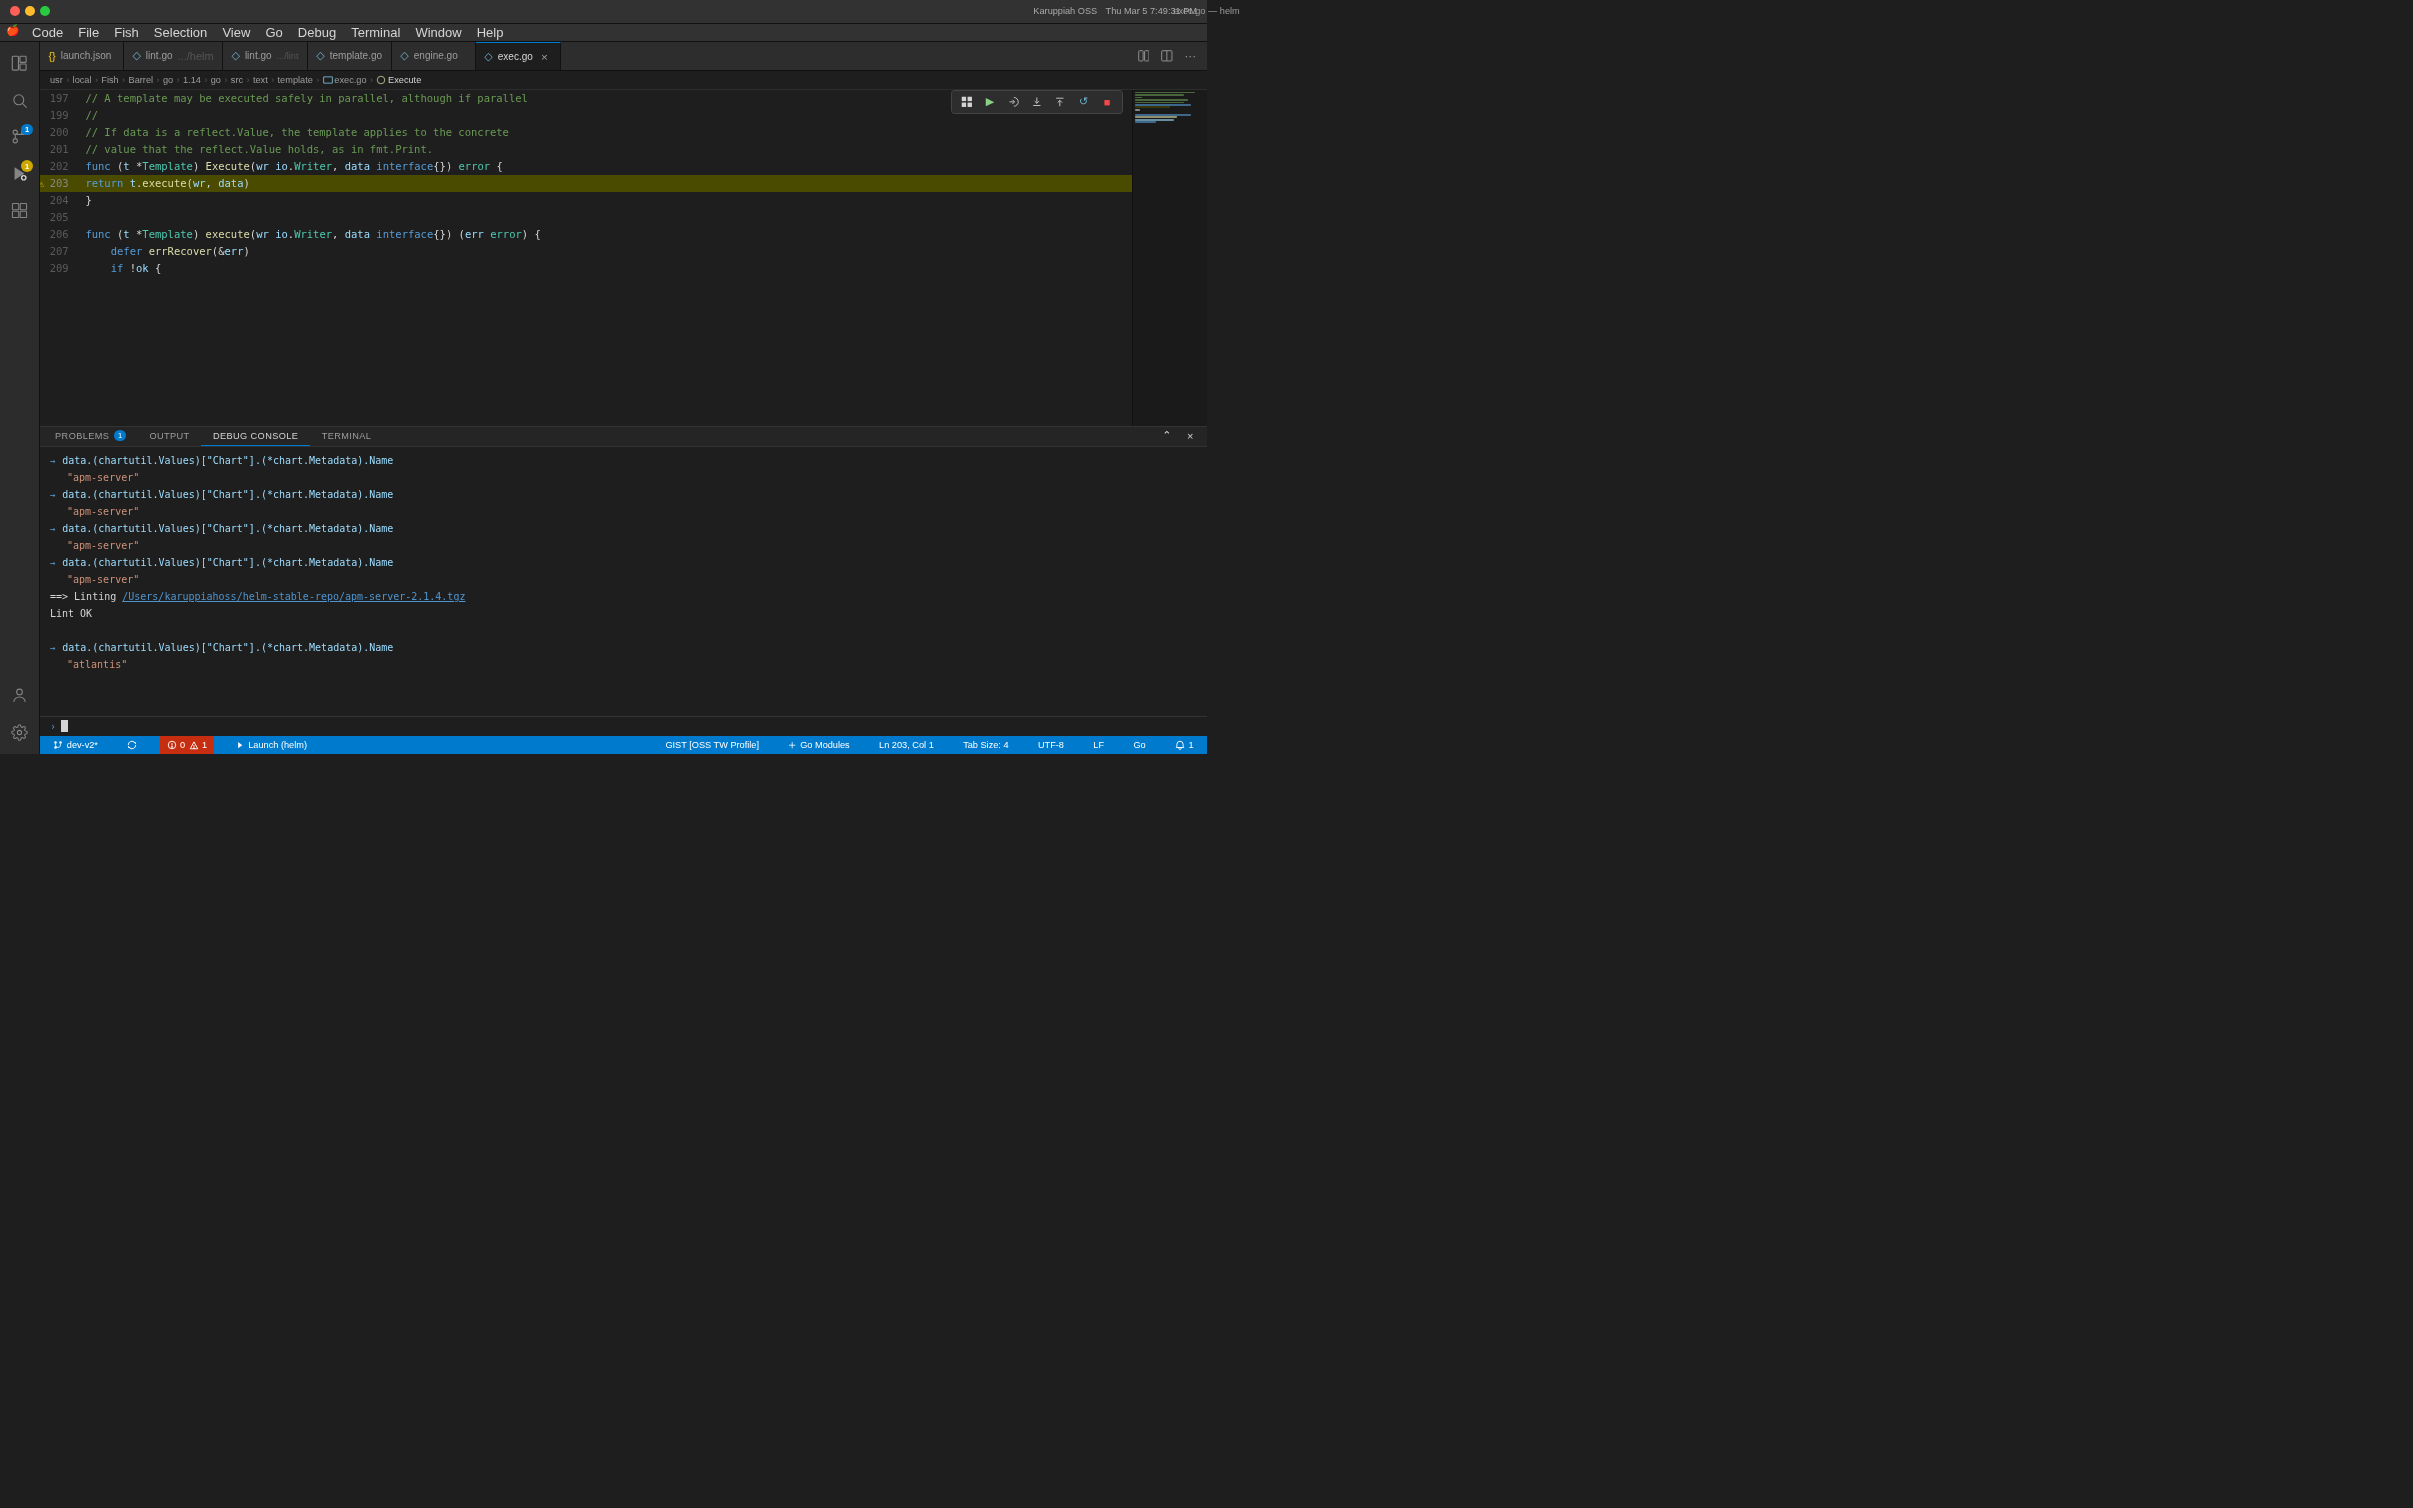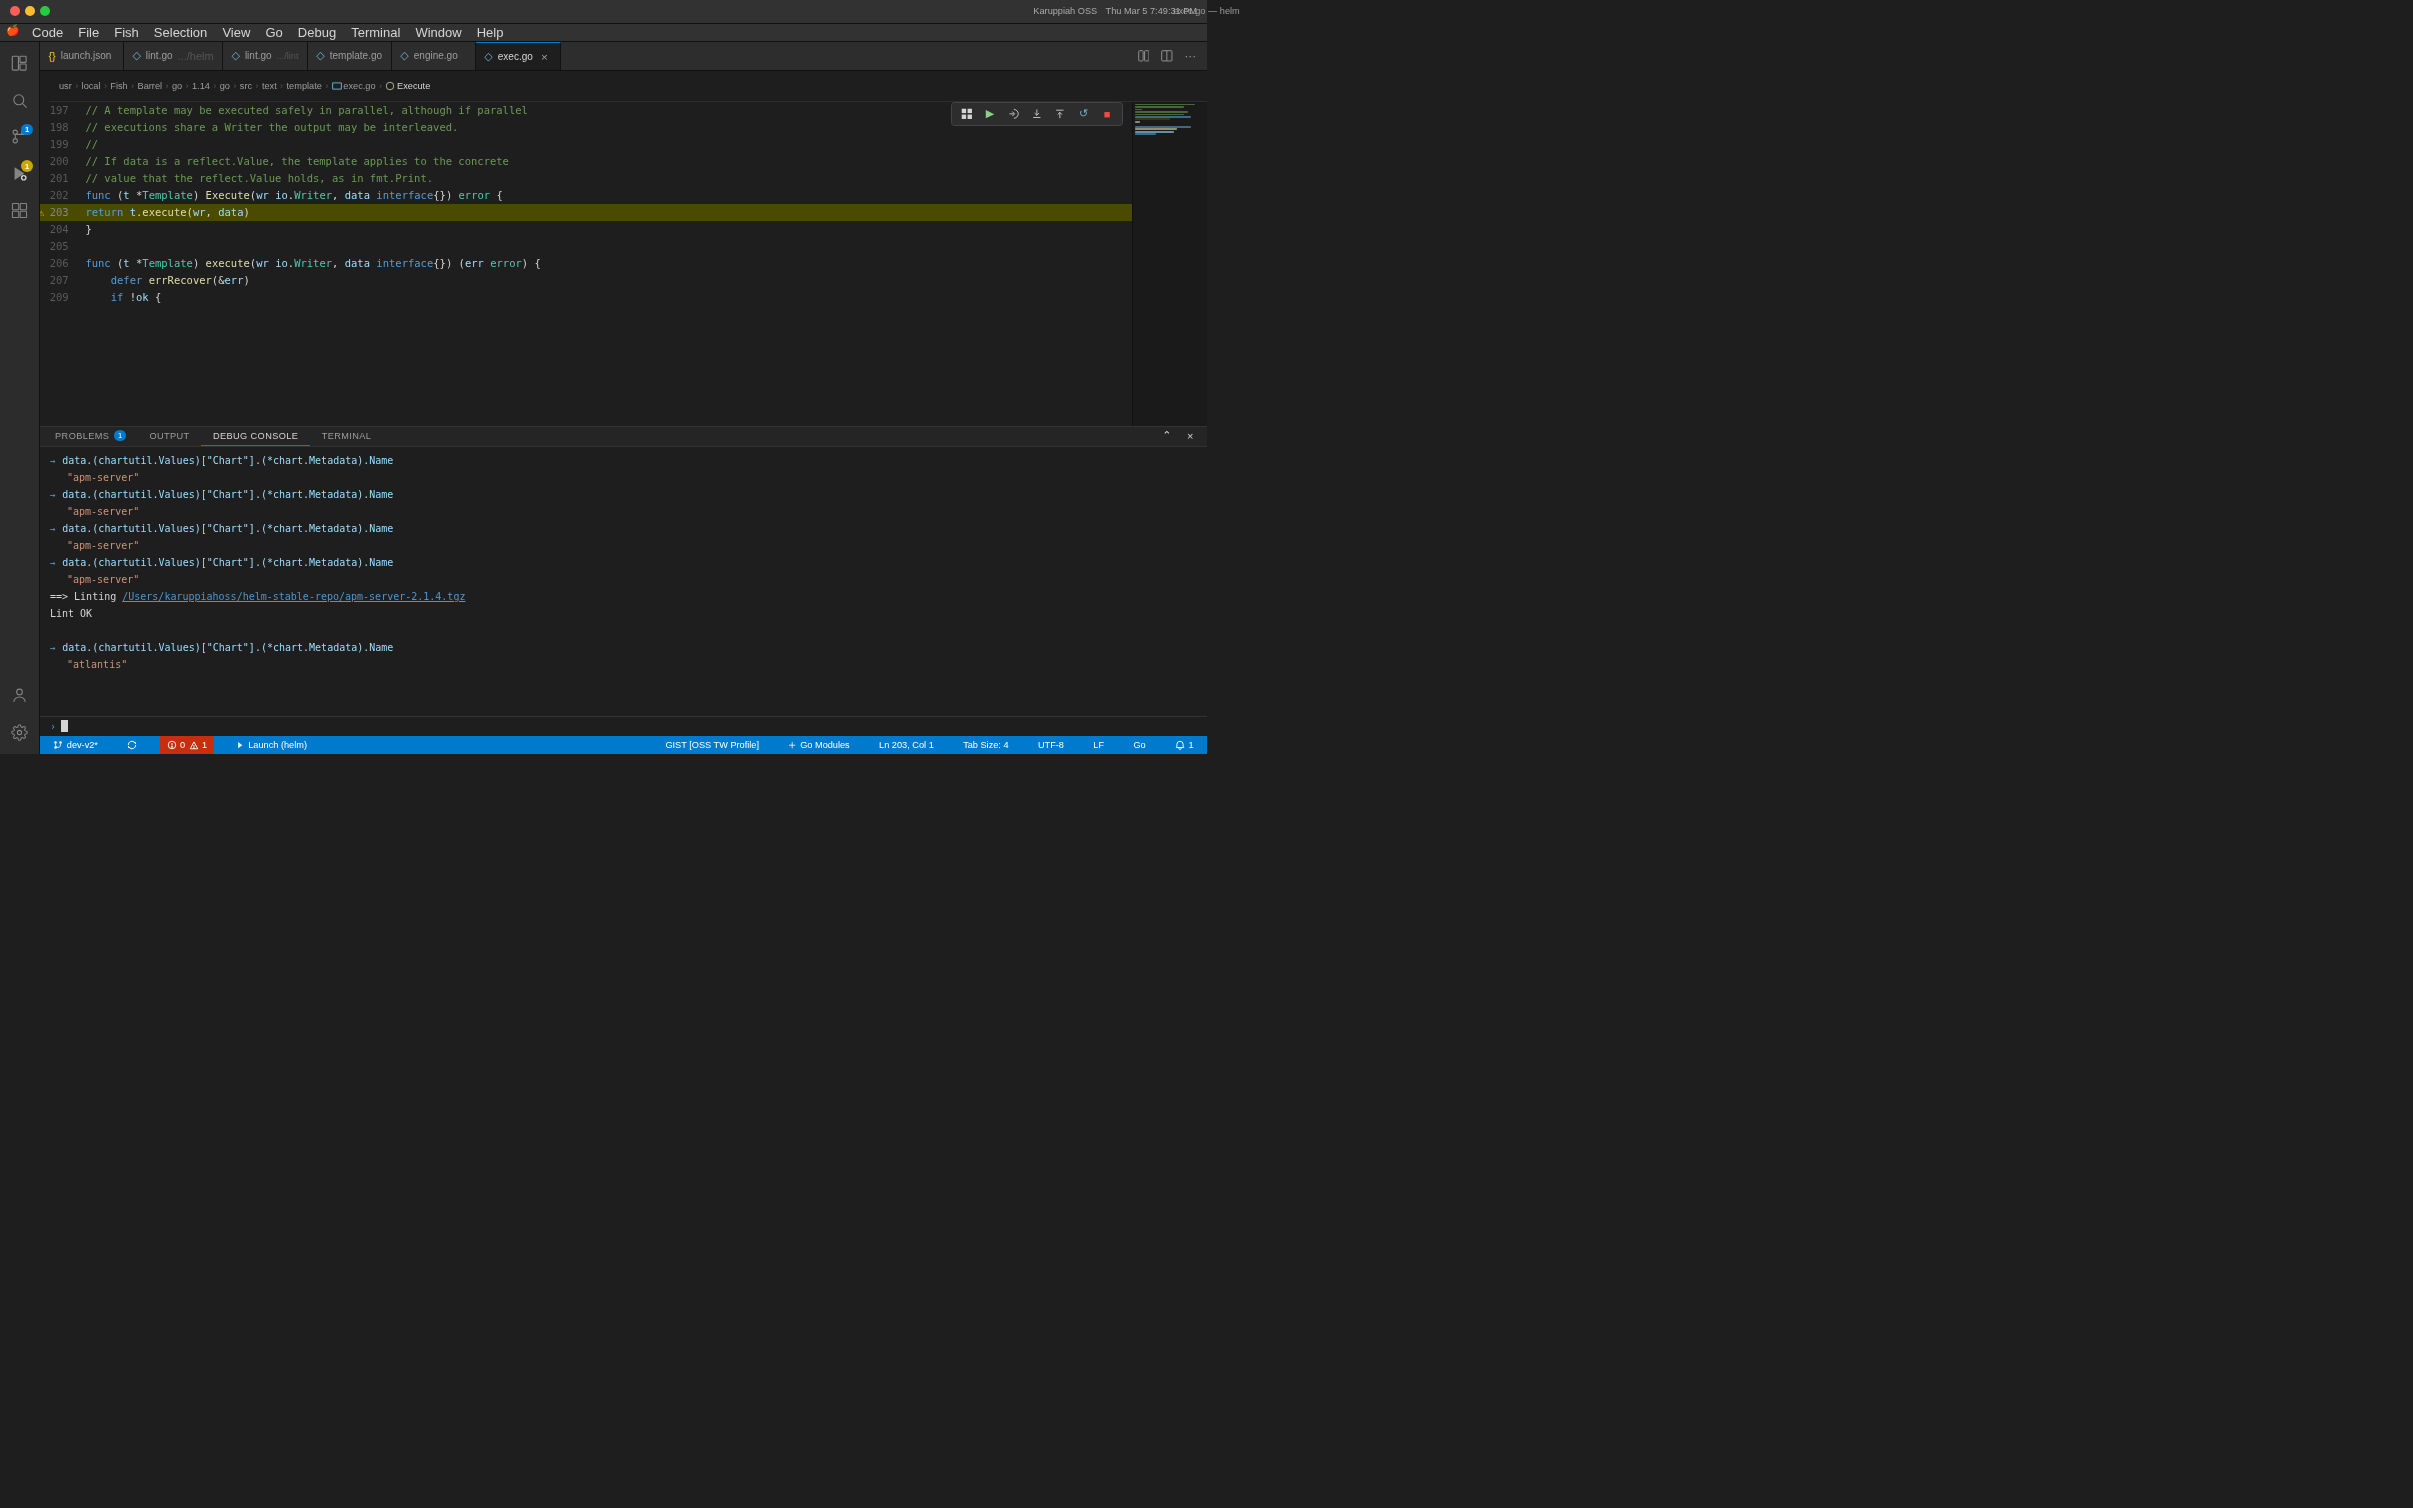--- a/index.html
+++ b/index.html
@@ -189,30 +189,29 @@
       align-items: center;
       justify-content: center;
       color: #9d9d9d;
       cursor: pointer;
       border-radius: 2.5px;
       font-size: 11.7px;
     }
 
     
     .breadcrumb {
-      height: 31px;
+      height: 19px;
       background: #1e1e1e;
       display: flex;
       align-items: center;
       padding: 0 10px;
       gap: 3.4px;
       font-size: 9.2px;
       color: #9d9d9d;
       border-bottom: 0.8px solid #2d2d2d;
-      margin-left: 9px;
     }
     .breadcrumb-sep { color: #555; }
     .breadcrumb-item { color: #9d9d9d; cursor: pointer; }
     .breadcrumb-item.active { color: #d4d4d4; }
 
     
     .code-editor {
       flex: 1;
       overflow: hidden;
       display: flex;
@@ -632,24 +631,20 @@
         <div class="debug-btn" style="color:#f44747;">■</div>
       </div>
 
       <div class="code-content">
 
         <div class="code-line">
           <span class="line-num">197</span>
           <span class="line-content"><span class="comment">// A template may be executed safely in parallel, although if parallel</span></span>
         </div>
 
-        <div class="code-line">
-          <span class="line-num">198</span>
-          <span class="line-content"><span class="comment">// executions share a Writer the output may be interleaved.</span></span>
-        </div>
 
         <div class="code-line">
           <span class="line-num">199</span>
           <span class="line-content"><span class="comment">//</span></span>
         </div>
 
         <div class="code-line">
           <span class="line-num">200</span>
           <span class="line-content"><span class="comment">// If data is a reflect.Value, the template applies to the concrete</span></span>
         </div>

